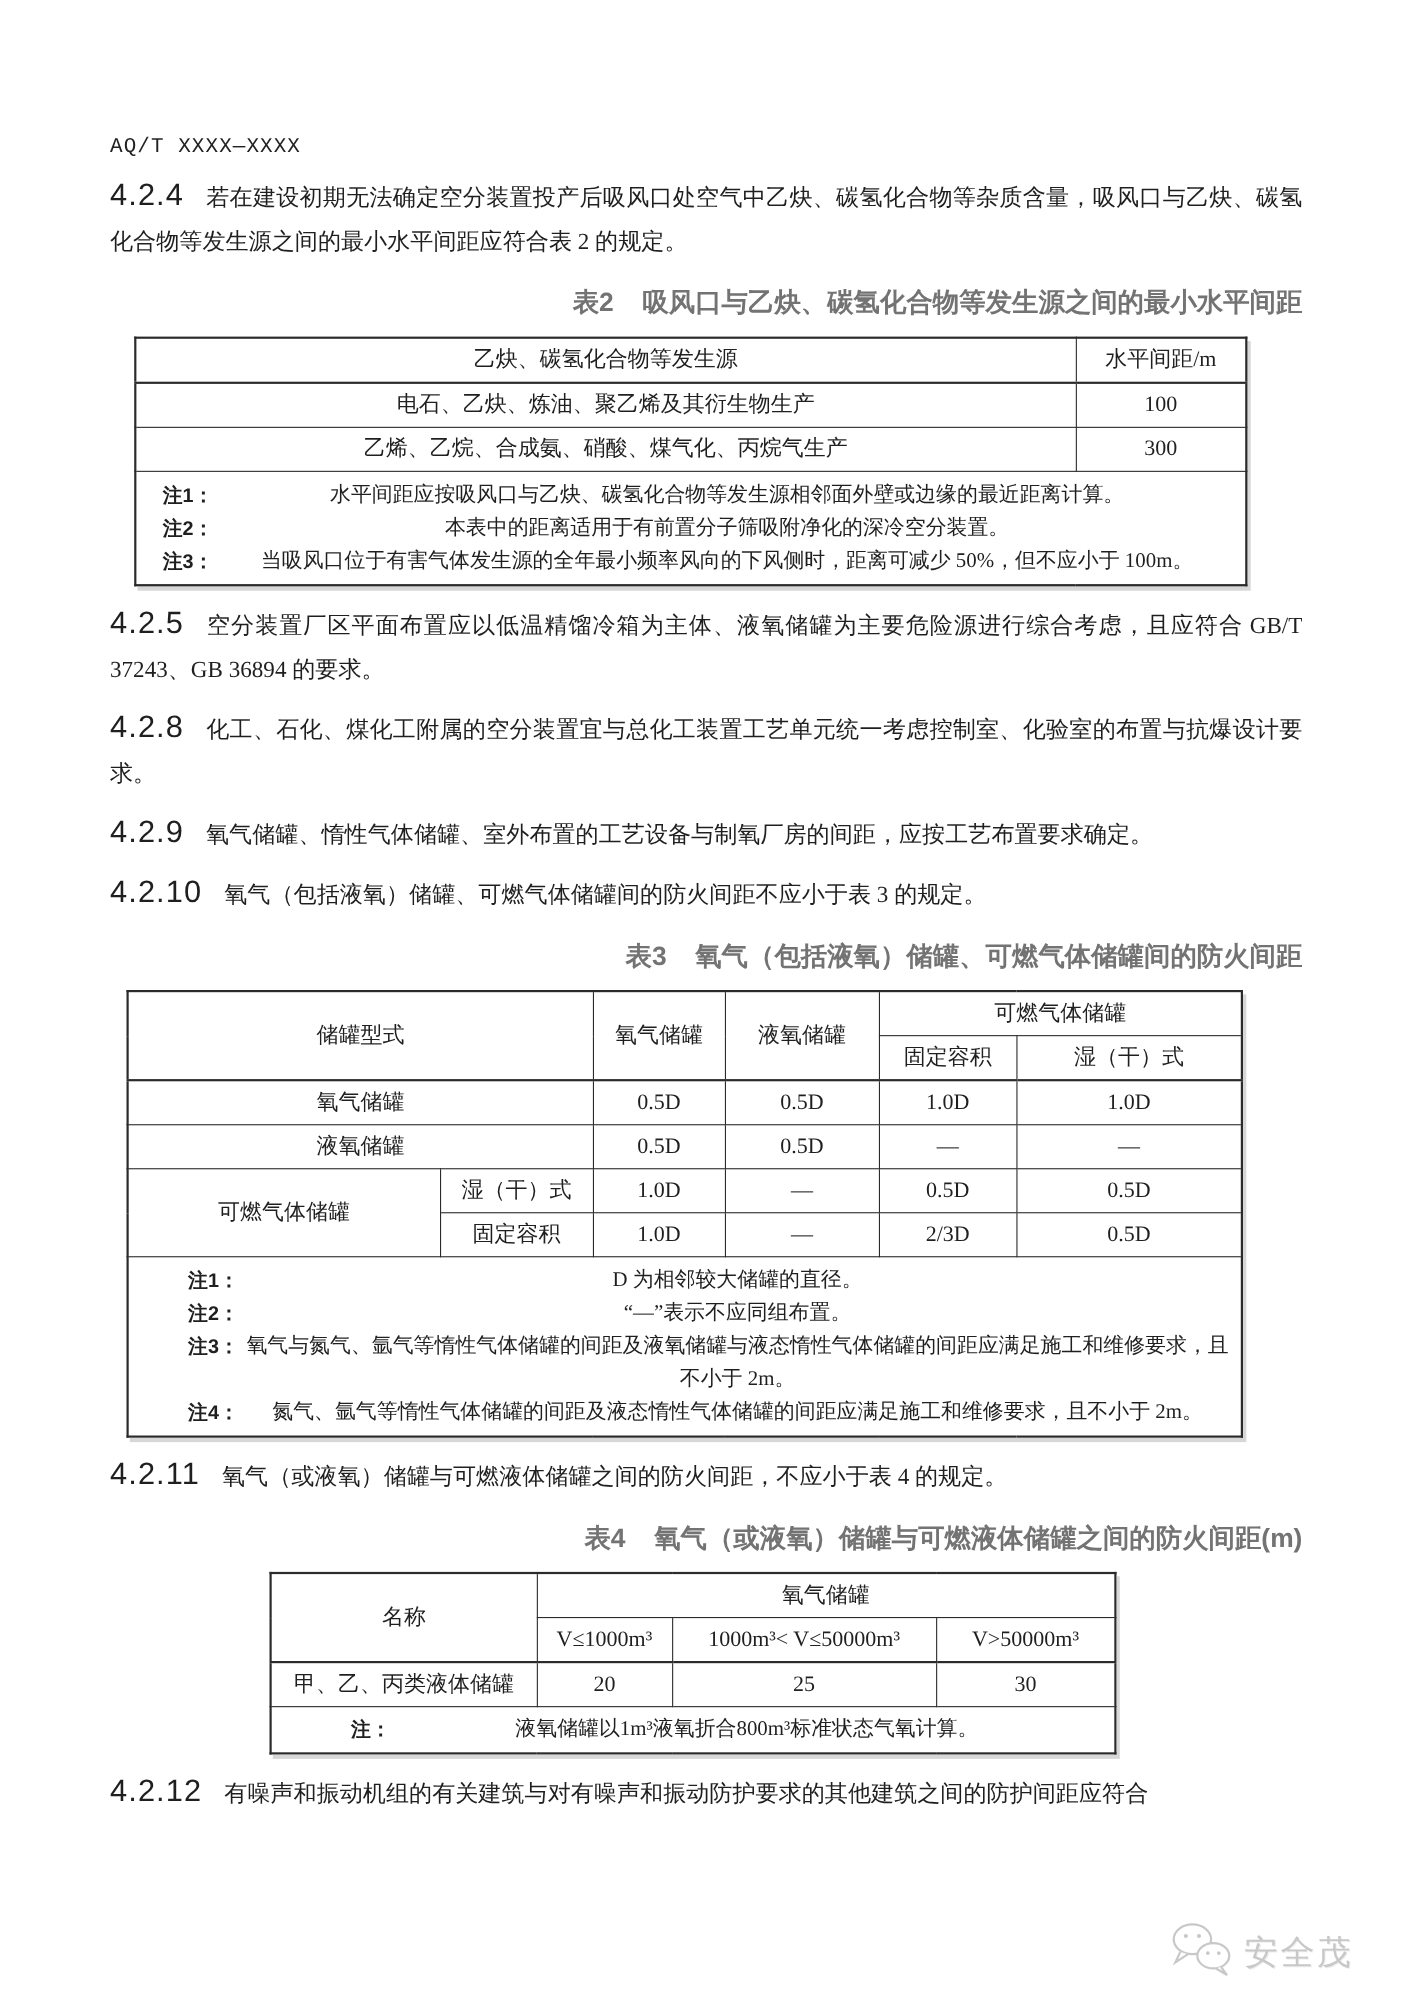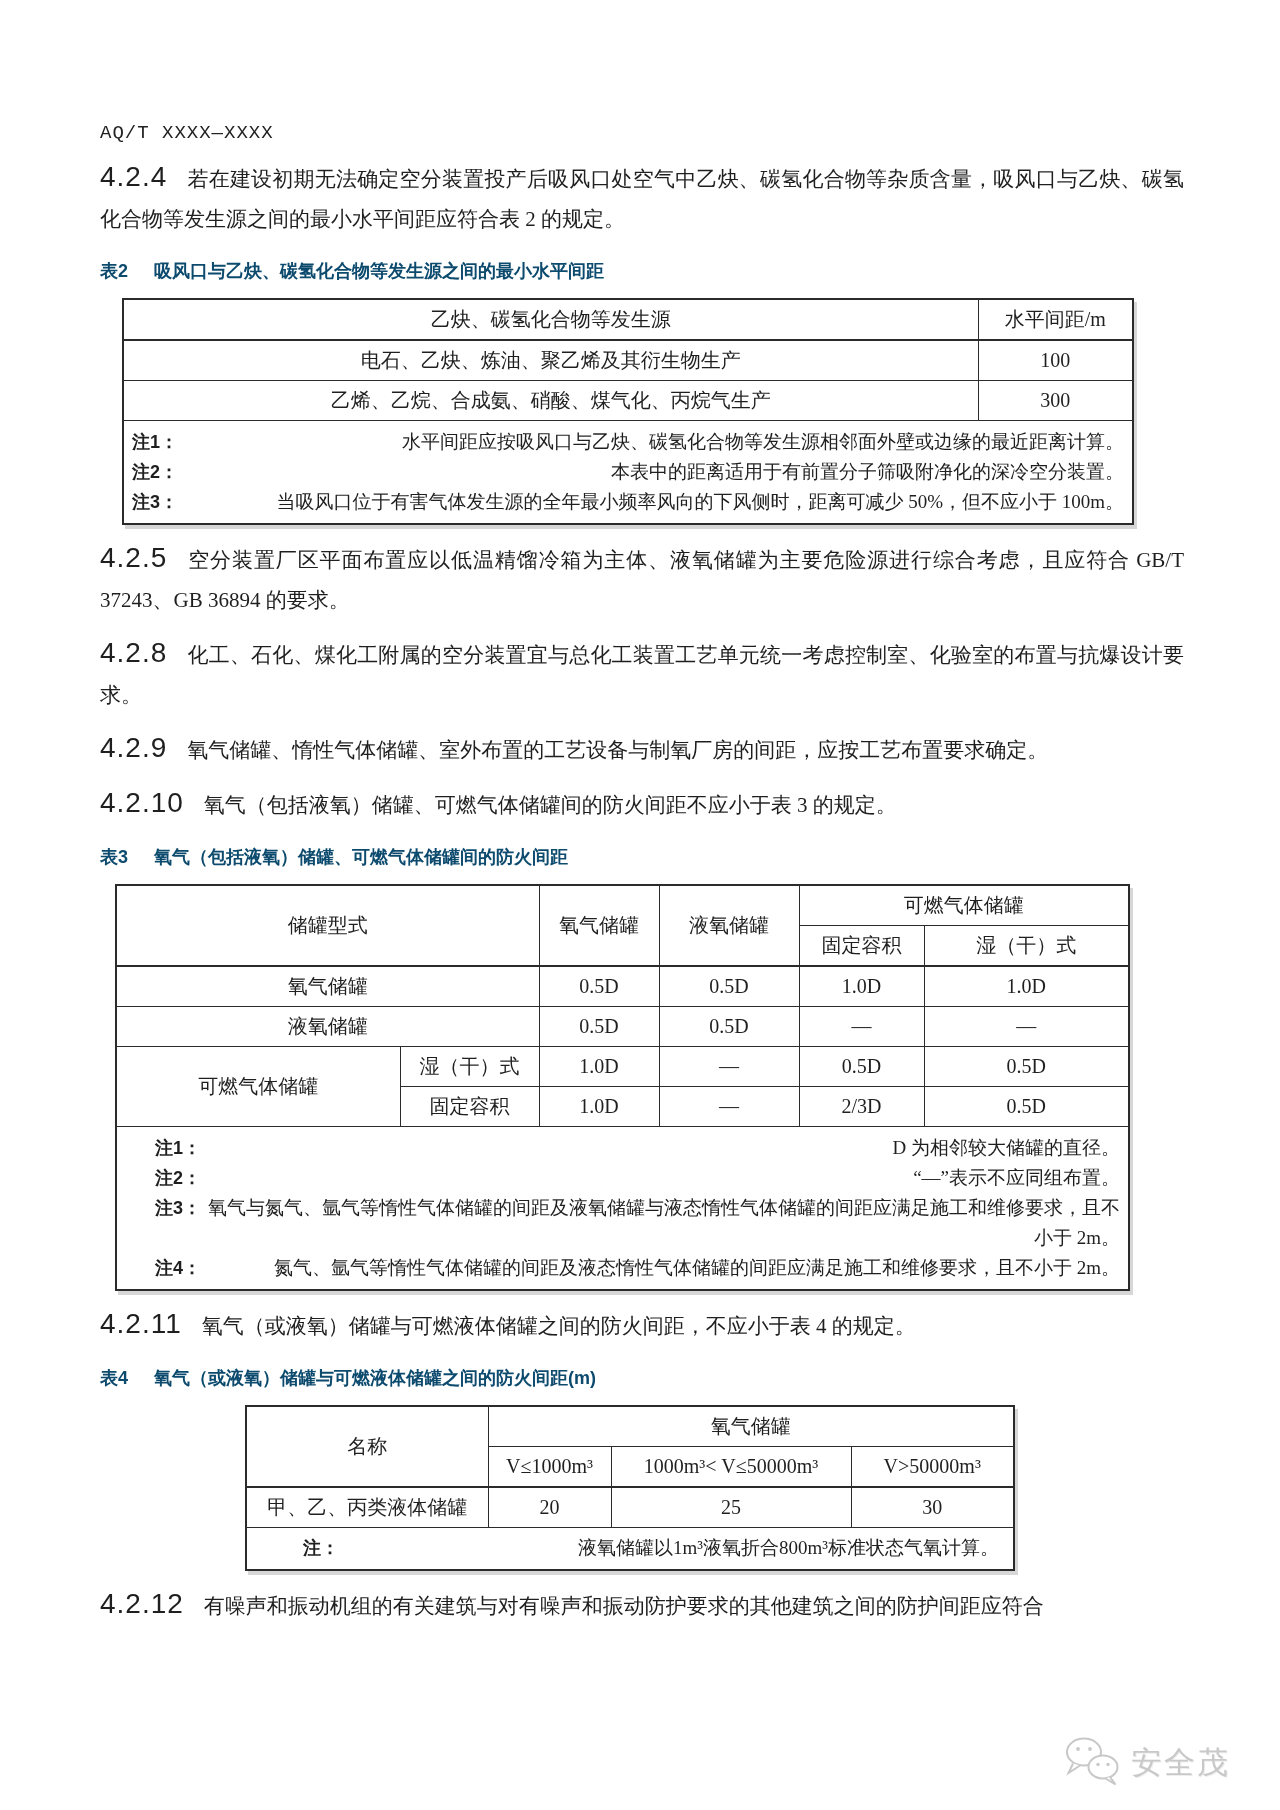--- a/index.html
+++ b/index.html
@@ -13,50 +13,50 @@
   .doc-code {
     font-family:"Liberation Mono","DejaVu Sans Mono",monospace;
     font-size:19px; letter-spacing:1px; color:#222;
   }
   .para { font-size:21px; line-height:40px; text-align:justify; margin:13px 0; }
   .sec-num {
     font-family:"Liberation Sans","DejaVu Sans",sans-serif;
     font-size:28px; letter-spacing:1px; padding-right:20px;
   }
   .tbl-title {
-    text-align:left; font-weight:bold; font-size:18px;
-    font-family:"Liberation Sans","DejaVu Sans",sans-serif;
-    margin:20px 0 15px 0; color:#0c4a6e;
+    text-align:right; font-weight:bold; font-size:24px;
+    font-family:"Liberation Sans","DejaVu Sans",sans-serif;
+    margin:20px 0 15px 0; color:#737373;
   }
   .tbl-title .t-label { margin-right:26px; }
   table.tbl {
     border-collapse:collapse; border:2px solid #2b2b2b;
     box-shadow:3px 4px 0 rgba(140,140,140,0.35);
     table-layout:fixed;
   }
   .tbl td, .tbl th {
     border:1px solid #2b2b2b; font-size:20px; font-weight:normal;
     text-align:center; vertical-align:middle; padding:6px 8px; line-height:27px;
   }
   .hdr-b { border-bottom:2px solid #2b2b2b !important;margin-left:16px; }
   .cell-left { text-align:left; padding-left:14px; }
   .t2 { width:1010px; margin-left:22px; }
   .t3 { width:1013px; margin-left:15px; }
   .t4 { width:768px; margin-left:145px; }
   .notes-cell { text-align:left; border-top:2px solid #2b2b2b; padding:8px 14px 10px 50px; }
   .t3 .notes-cell { padding-left:38px; }
   .t4 .notes-cell { padding:5px 14px 6px 56px; }
-  .note-line { display:flex; font-size:19px; line-height:30px; text-align:right; }
+  .note-line { display:flex; font-size:19px; line-height:30px; text-align:center;margin-left:16px; }
   .note-label {
     font-family:"Liberation Sans","DejaVu Sans",sans-serif;
     font-weight:bold; white-space:nowrap; margin-right:4px; font-size:18px;
   }
   .note-text { flex:1; }
   .watermark {
-    position:absolute; right:50px; bottom:20px;
+    position:absolute; right:50px; bottom:8px;
     display:flex; align-items:center; gap:10px;
   }
   .wm-text {
     font-size:31px; letter-spacing:2px; color:#c8c8c8;
     font-family:"Liberation Sans","DejaVu Sans",sans-serif;
     text-shadow:1px 1px 0 #efefef;
   }
 </style>
 </head>
 <body>

